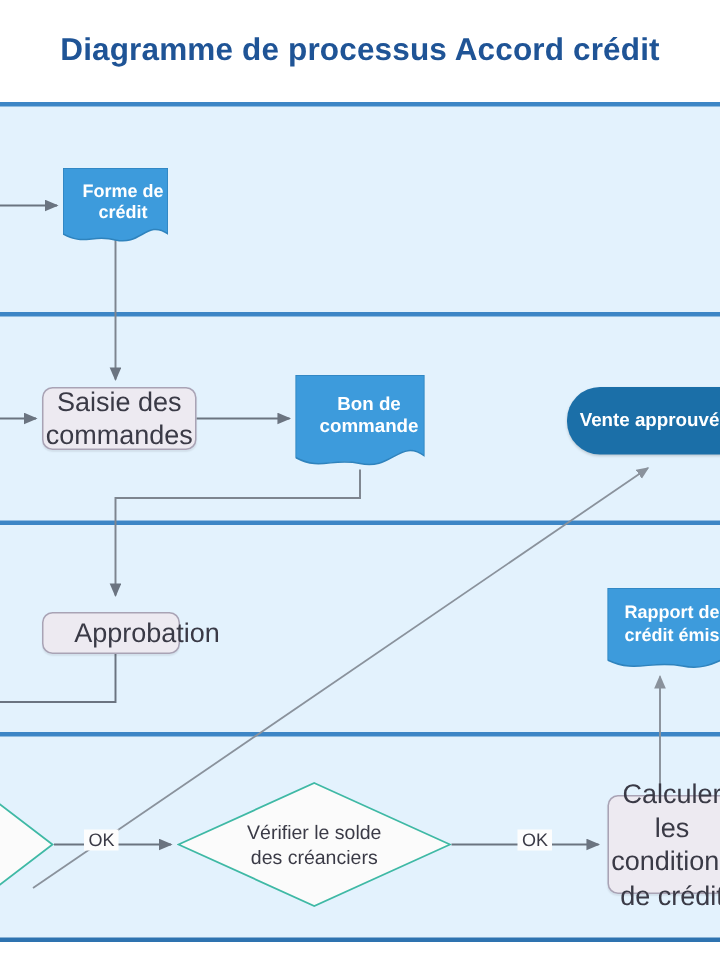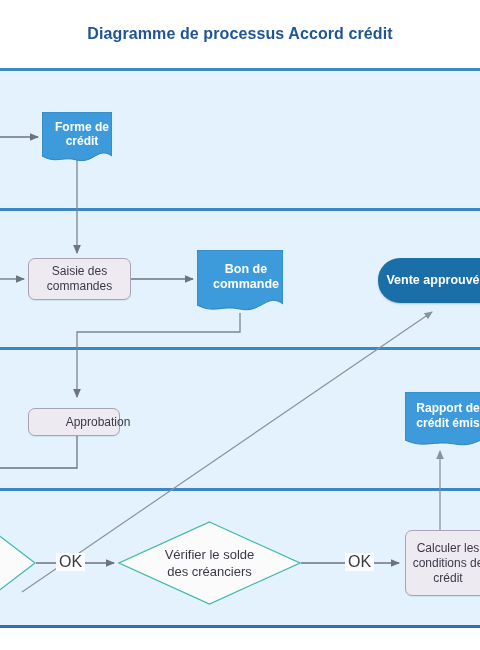--- a/index.html
+++ b/index.html
@@ -13,21 +13,21 @@
   }
   #page{position:relative;width:480px;height:650px;overflow:hidden;background:#ffffff;}
 
   
   .title-bar{
     position:absolute;left:0;top:0;width:480px;height:68px;
     background:#ffffff;
     display:flex;align-items:center;justify-content:center;
   }
   .title-text{
-    font-size:16px;font-weight:bold;color:#1f5496;
+    font-size:21px;font-weight:bold;color:#1f5496;
     letter-spacing:.1px;white-space:nowrap;
   }
 
   
   .band{
     position:absolute;left:0;width:480px;
     background:#e3f2fd;
     border-top:3px solid #3d86c6;
     box-sizing:border-box;
   }
@@ -38,21 +38,21 @@
 
   
   .node{position:absolute;box-sizing:border-box;display:flex;align-items:center;justify-content:center;text-align:center;}
 
   
   .proc{
     background:#edeaf1;
     border:1px solid #a9a3b5;
     border-radius:7px;
     color:#3a3a46;
-    font-size:12px;
+    font-size:18px;
     line-height:1.25;
     box-shadow:0 1px 1px rgba(0,0,0,.07);
   }
 
   
   .doc-wrap{position:absolute;}
   .doc-wrap svg{position:absolute;left:0;top:0;}
   .doc-label{
     position:absolute;left:0;top:0;width:100%;
     display:flex;align-items:center;justify-content:center;text-align:center;
@@ -72,21 +72,21 @@
   .diamond-wrap svg{position:absolute;left:0;top:0;}
   .diamond-label{
     position:absolute;left:0;top:0;width:100%;height:100%;
     display:flex;align-items:center;justify-content:center;text-align:center;
     color:#3a3a46;font-size:13px;line-height:1.32;
   }
 
   
   .edge-label{
     position:absolute;background:#fdfdfd;
-    color:#3a3a46;font-size:16px;padding:0 3px;white-space:nowrap;
+    color:#3a3a46;font-size:12px;padding:0 3px;white-space:nowrap;
   }
   .edge-label-serif{
     font-family:"Liberation Serif", serif;font-size:11.5px;color:#3a3a46;
     background:#fcfcfc;padding:1px 3px;white-space:nowrap;
   }
 </style>
 </head>
 <body>
 
 <div id="page">

